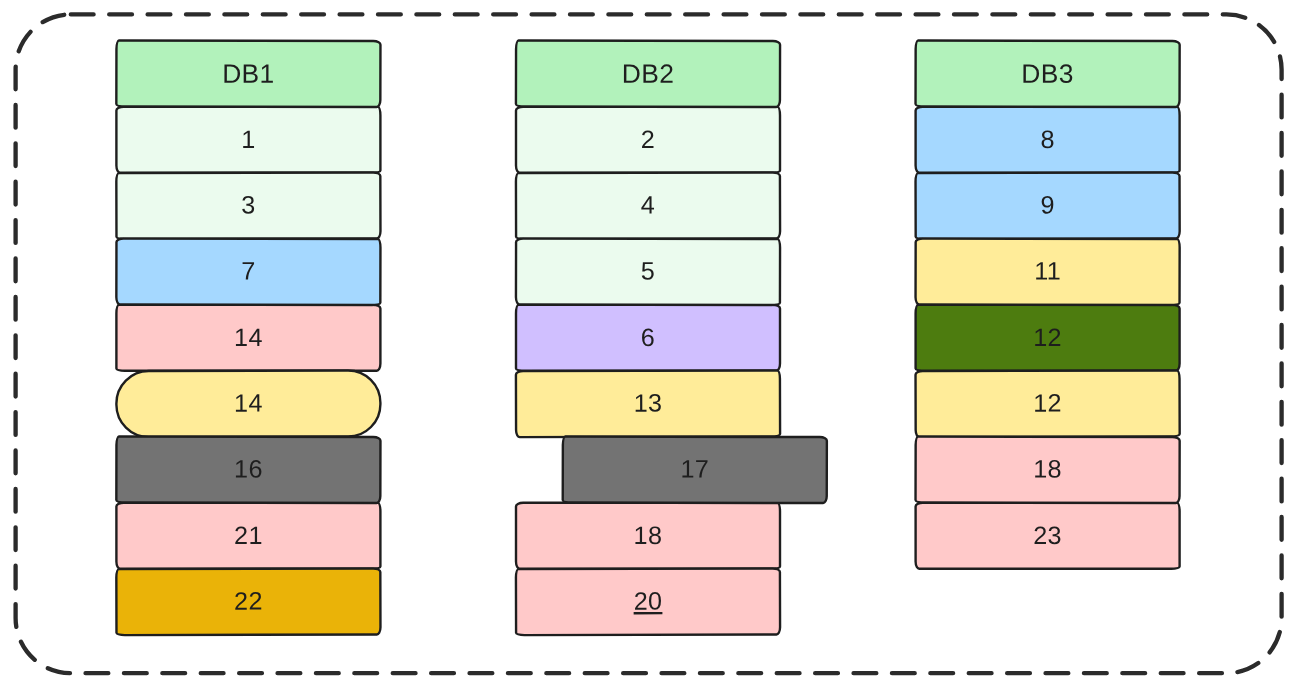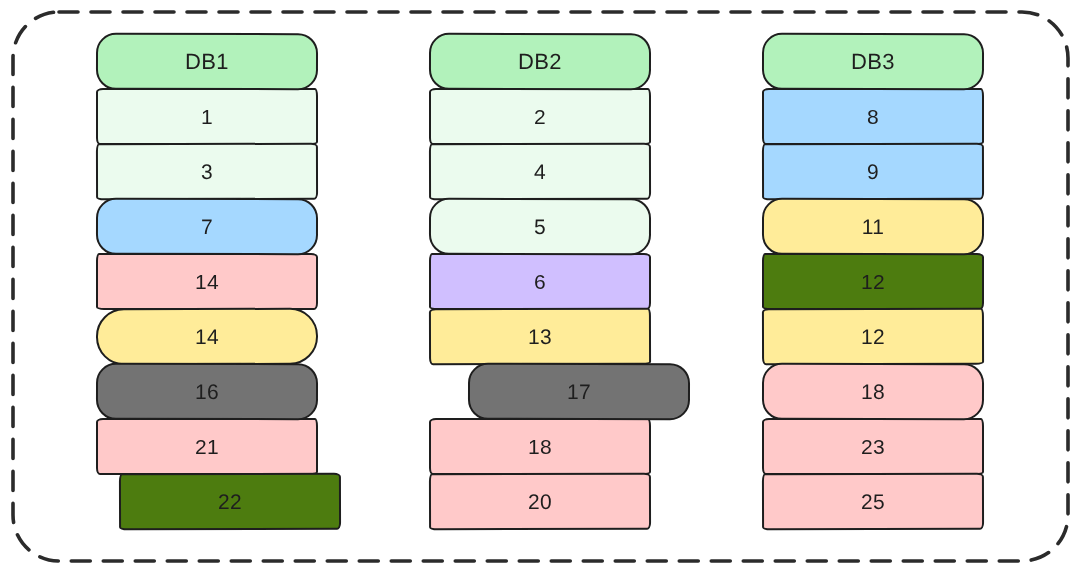--- a/index.html
+++ b/index.html
@@ -42,57 +42,56 @@
     font-size: 21px;
     color: #1e1e1e;
     letter-spacing: 0.3px;
   }
   .db-column .cell:first-child { margin-top: 0; }
   .cell.header { font-size: 22px; }
   
   .cell:nth-child(odd)  { border-radius: 3px 7px 4px 8px / 8px 4px 7px 3px; }
   .cell:nth-child(even) { border-radius: 7px 3px 8px 4px / 4px 8px 3px 7px; }
   .cell:nth-child(3n)   { transform: rotate(-0.15deg); }
-  .cell:nth-child(3n+1) { transform: rotate(0.12deg); border-radius: 20px; }
+  .cell:nth-child(3n+1) { transform: rotate(0.12deg); }
 </style>
 </head>
 <body>
 
 <div class="canvas">
   <svg class="frame-svg" viewBox="0 0 1080 576" xmlns="http://www.w3.org/2000/svg">
     <rect id="frame-rect" x="13" y="12" width="1055" height="549" rx="46" ry="46" fill="none" stroke="#2b2b2b" stroke-width="3.6" stroke-dasharray="19 13" stroke-linecap="round"></rect>
   </svg>
   <div class="columns">
       <div class="db-column">
         <div class="cell header" style="background: rgb(178, 242, 187);">DB1</div>
         <div class="cell" style="background: rgb(235, 251, 238);">1</div>
         <div class="cell" style="background: rgb(235, 251, 238);">3</div>
         <div class="cell" style="background: rgb(165, 216, 255);">7</div>
         <div class="cell" style="background: rgb(255, 201, 201);">14</div>
         <div class="cell" style="background: rgb(255, 236, 153); border-radius: 28px;">14</div>
         <div class="cell" style="background: #737373;">16</div>
         <div class="cell" style="background: rgb(255, 201, 201);">21</div>
-        <div class="cell" style="background: #4d7c0f; margin-left: 23px;">22</div>
+        <div class="cell" style="background: #eab308;">22</div>
       </div>
       <div class="db-column">
         <div class="cell header" style="background: rgb(178, 242, 187);">DB2</div>
         <div class="cell" style="background: rgb(235, 251, 238);">2</div>
         <div class="cell" style="background: rgb(235, 251, 238);">4</div>
         <div class="cell" style="background: rgb(235, 251, 238);">5</div>
         <div class="cell" style="background: rgb(208, 191, 255);">6</div>
         <div class="cell" style="background: rgb(255, 236, 153);">13</div>
         <div class="cell" style="background: #737373; margin-left: 39px;">17</div>
         <div class="cell" style="background: rgb(255, 201, 201);">18</div>
-        <div class="cell" style="background: rgb(255, 201, 201);">20</div>
+        <div class="cell" style="background: rgb(255, 201, 201); text-decoration: underline;">20</div>
       </div>
       <div class="db-column">
         <div class="cell header" style="background: rgb(178, 242, 187);">DB3</div>
         <div class="cell" style="background: rgb(165, 216, 255);">8</div>
         <div class="cell" style="background: rgb(165, 216, 255);">9</div>
         <div class="cell" style="background: rgb(255, 236, 153);">11</div>
         <div class="cell" style="background: #4d7c0f;">12</div>
         <div class="cell" style="background: rgb(255, 236, 153);">12</div>
         <div class="cell" style="background: rgb(255, 201, 201);">18</div>
         <div class="cell" style="background: rgb(255, 201, 201);">23</div>
-        <div class="cell" style="background: rgb(255, 201, 201);">25</div>
       </div>
     </div>
 </div>
 
 </body></html>

